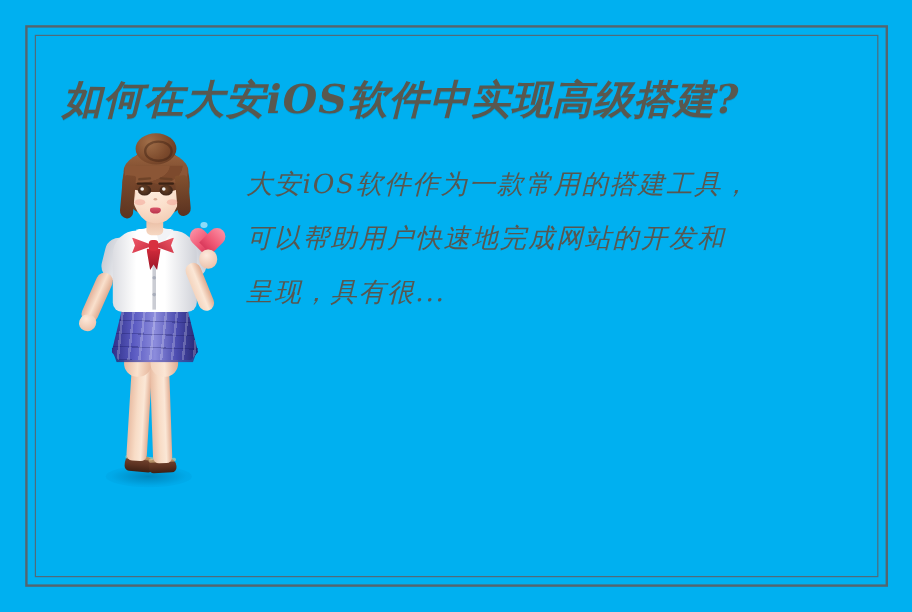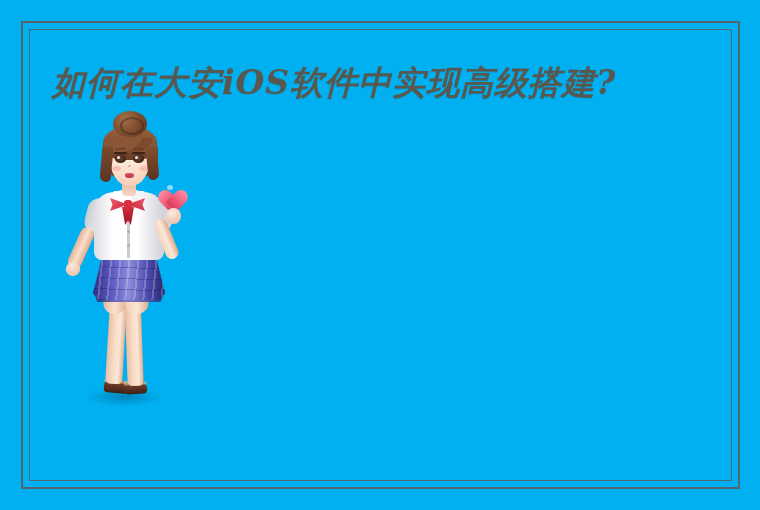--- a/index.html
+++ b/index.html
@@ -414,20 +414,25 @@
 </head>
 <body>
 
 <div id="card">
 
   <div id="frame-outer"></div>
   <div id="frame-inner"></div>
 
   <div id="title">如何在大安iOS软件中实现高级搭建?</div>
 
+  <div id="excerpt">
+    <span class="line">大安iOS软件作为一款常用的搭建工具，</span>
+    <span class="line">可以帮助用户快速地完成网站的开发和</span>
+    <span class="line">呈现，具有很...</span>
+  </div>
 
   <div id="character">
     <div class="shadow-ellipse"></div>
 
     <div class="shoe shoe-left">
         <div class="shoe-strap"></div>
       </div>
     <div class="shoe shoe-right">
         <div class="shoe-strap"></div>
       </div>

